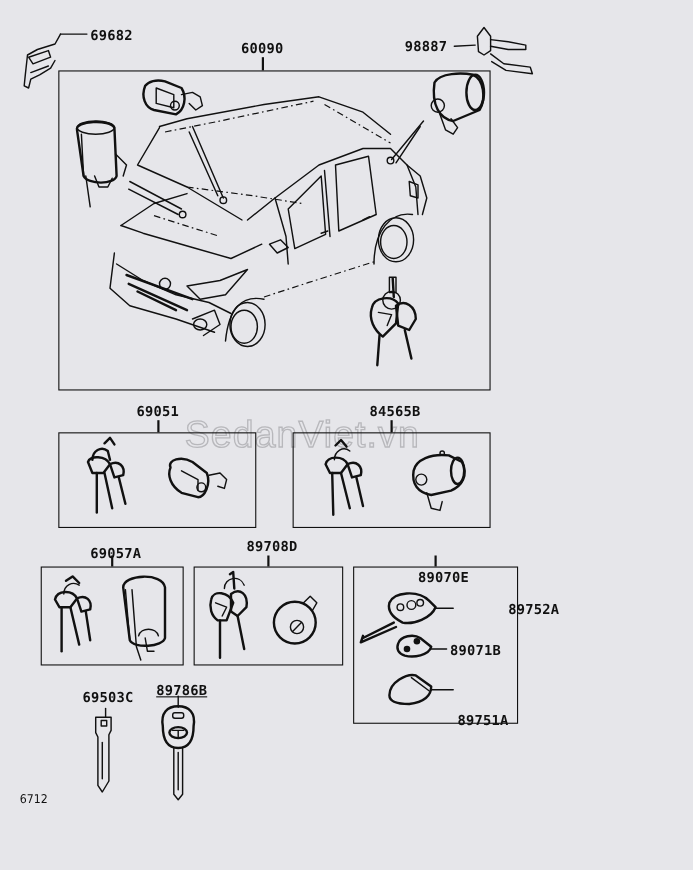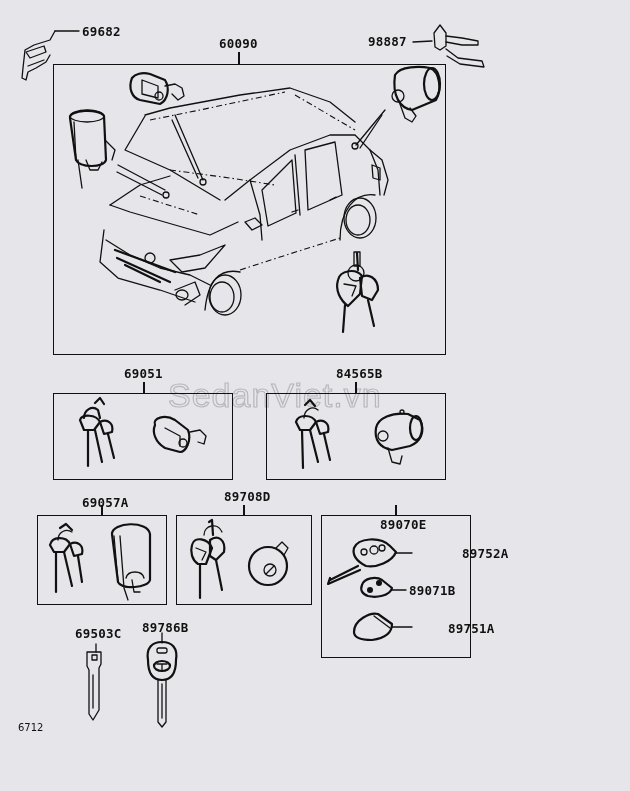--- a/index.html
+++ b/index.html
@@ -39,23 +39,23 @@
   <div class="lbl" style="left:82px;top:25px;">69682</div>
   <div class="lbl" style="left:219px;top:37px;">60090</div>
   <div class="lbl" style="left:368px;top:35px;">98887</div>
   <div class="lbl" style="left:124px;top:367px;">69051</div>
   <div class="lbl" style="left:336px;top:367px;">84565B</div>
   <div class="lbl" style="left:82px;top:496px;">69057A</div>
   <div class="lbl" style="left:224px;top:490px;">89708D</div>
   <div class="lbl" style="left:380px;top:518px;">89070E</div>
   <div class="lbl" style="left:416px;top:547px;margin-left:46px;">89752A</div>
   <div class="lbl" style="left:409px;top:584px;">89071B</div>
-  <div class="lbl" style="left:416px;top:622px;margin-left:32px;">89751A</div>
+  <div class="lbl" style="left:416px;top:648px;">89751A</div>
   <div class="lbl" style="left:75px;top:627px;text-align:center;">69503C</div>
-  <div class="lbl" style="left:142px;top:621px;">89786B</div>
+  <div class="lbl" style="left:142px;top:621px;text-decoration:underline;">89786B</div>
   <div class="fig" style="left:18px;top:722px;">6712</div>
 
   <svg class="layer" width="630" height="791" viewBox="0 0 630 791">
 
     <g>
       <path class="k" d="M55 31 L79 31"></path>
       <path class="k" d="M55 31 L50 40 L34 45 L25 50 L23 68 L22 78 L26 80 L28 72 L36 68 L46 62 L50 55"></path>
       <path class="k" d="M26 52 L44 46 L46 52 L30 58 Z"></path>
       <path class="k" d="M28 66 L44 60"></path>
     </g>

